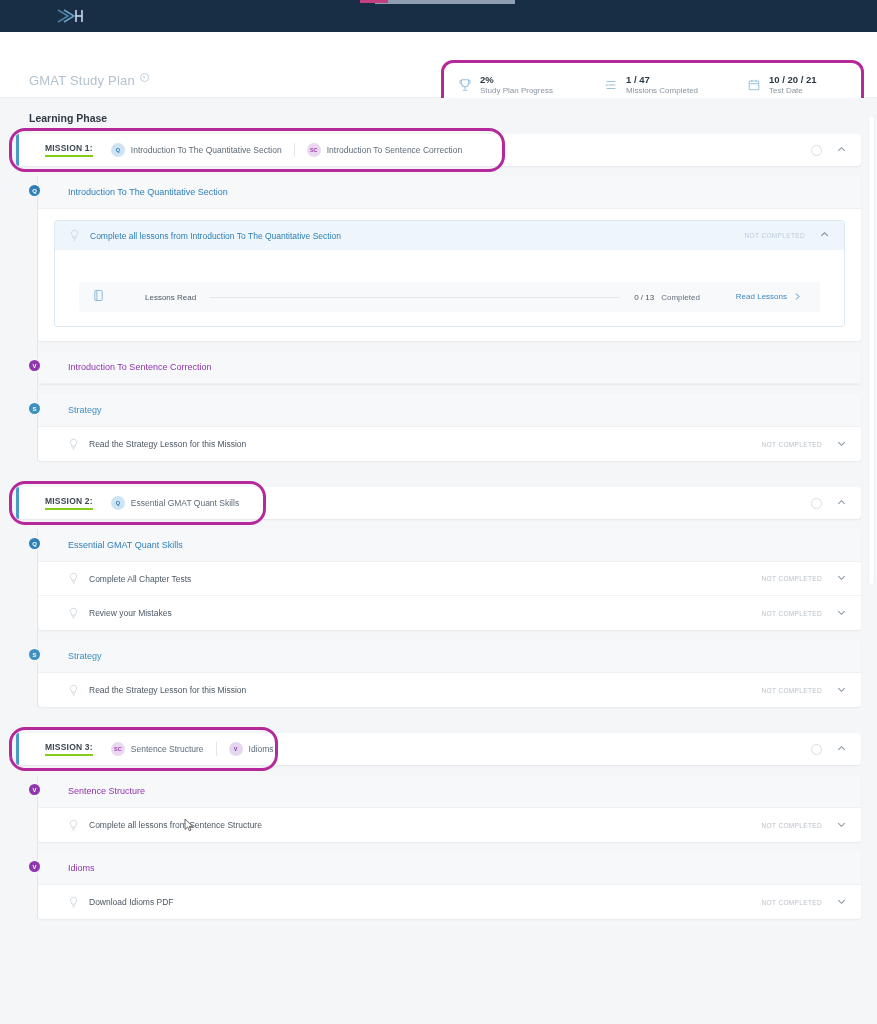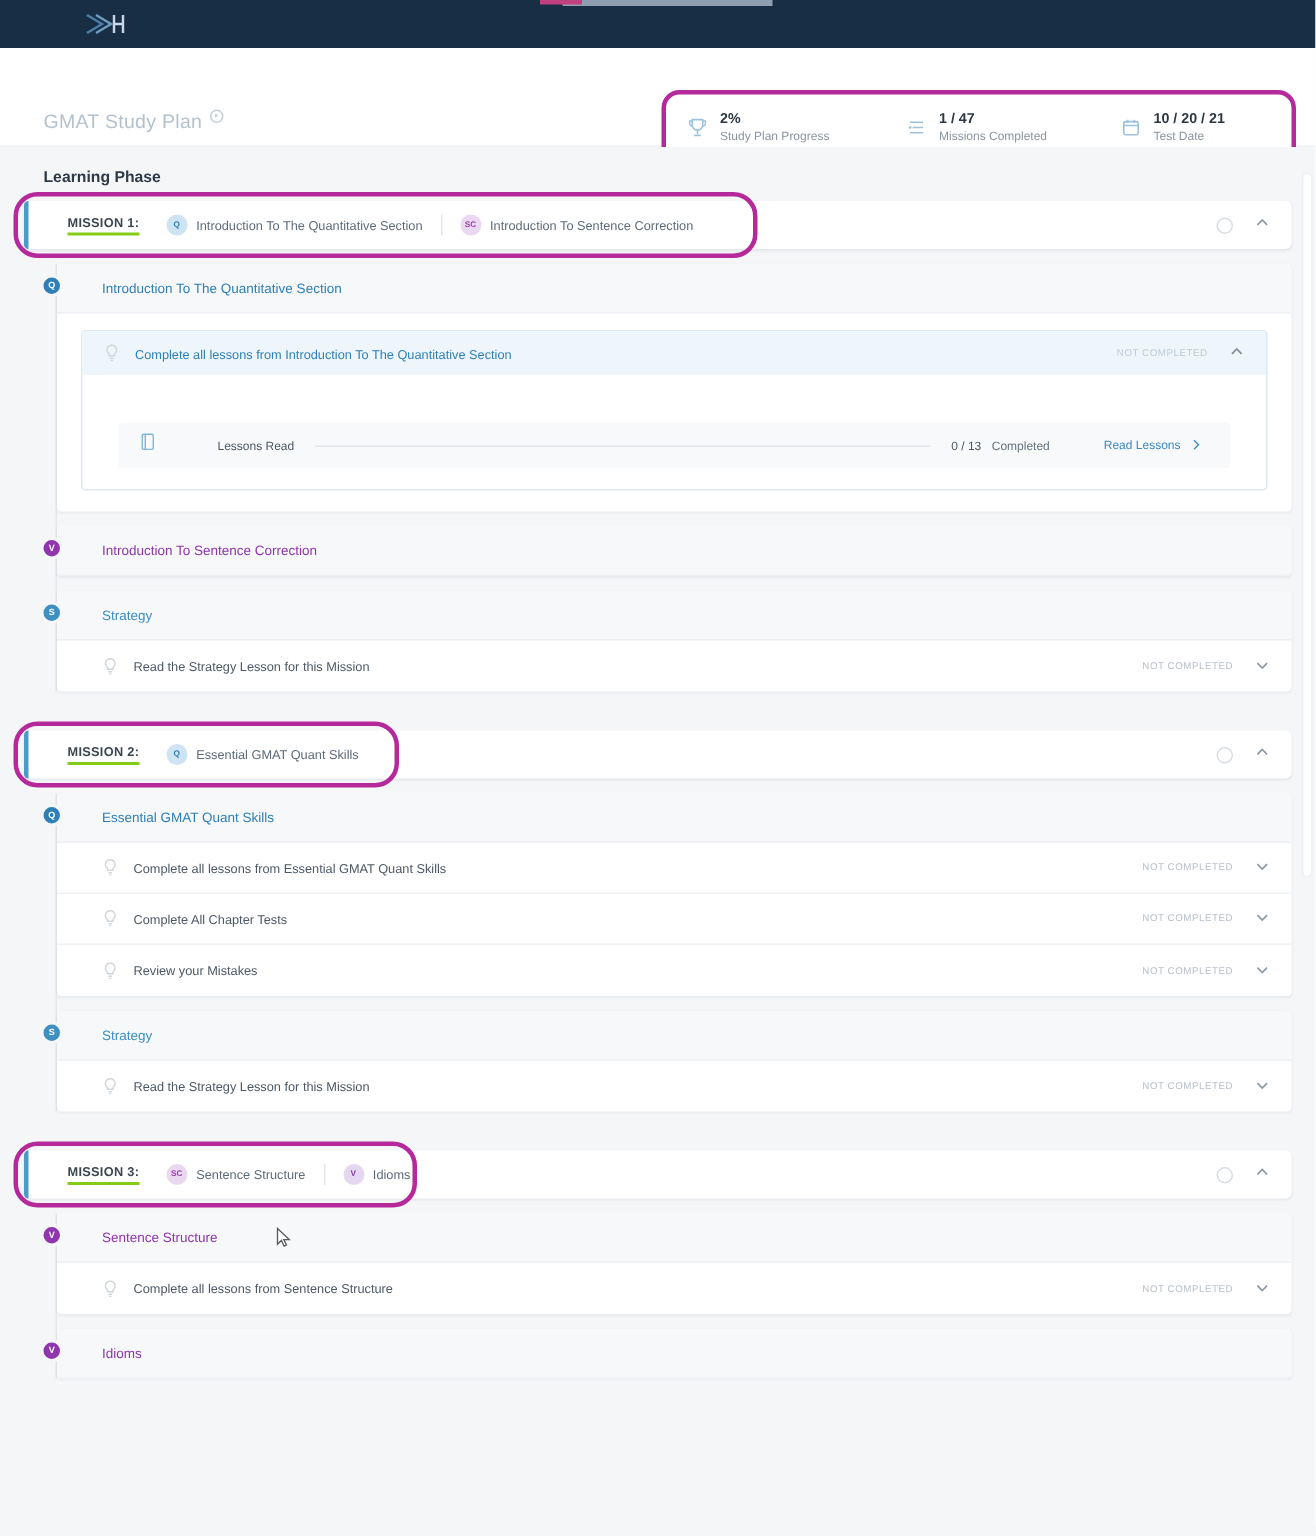--- a/index.html
+++ b/index.html
@@ -430,31 +430,20 @@
           <div class="rail"></div>
           <div class="topic">
             <div class="topic-dot q">Q</div>
             <div class="topic-card">
               <div class="topic-title q">Essential GMAT Quant Skills</div>
               <div class="task-row">
                 <span class="bulb"><svg width="11" height="13" viewBox="0 0 12 14">
                     <path d="M6 1.2a3.4 3.4 0 0 0-2 6.2v1.4h4V7.4A3.4 3.4 0 0 0 6 1.2z" fill="none" stroke="#cfd6dd" stroke-width="1"></path>
                     <path d="M4.6 10.6h2.8M5.2 12.2h1.6" stroke="#cfd6dd" stroke-width="1"></path>
                   </svg></span>
-                <span>Complete all lessons from Essential GMAT Quant Skills</span>
-                <span class="task-status">NOT COMPLETED</span>
-                <span><svg class="chev" width="11" height="11" viewBox="0 0 12 12">
-                    <path d="M2.5 4.5 L6 8 L9.5 4.5" fill="none" stroke="#8b97a3" stroke-width="1.2"></path>
-                  </svg></span>
-              </div>
-              <div class="task-row">
-                <span class="bulb"><svg width="11" height="13" viewBox="0 0 12 14">
-                    <path d="M6 1.2a3.4 3.4 0 0 0-2 6.2v1.4h4V7.4A3.4 3.4 0 0 0 6 1.2z" fill="none" stroke="#cfd6dd" stroke-width="1"></path>
-                    <path d="M4.6 10.6h2.8M5.2 12.2h1.6" stroke="#cfd6dd" stroke-width="1"></path>
-                  </svg></span>
                 <span>Complete All Chapter Tests</span>
                 <span class="task-status">NOT COMPLETED</span>
                 <span><svg class="chev" width="11" height="11" viewBox="0 0 12 12">
                     <path d="M2.5 4.5 L6 8 L9.5 4.5" fill="none" stroke="#8b97a3" stroke-width="1.2"></path>
                   </svg></span>
               </div>
               <div class="task-row">
                 <span class="bulb"><svg width="11" height="13" viewBox="0 0 12 14">
                     <path d="M6 1.2a3.4 3.4 0 0 0-2 6.2v1.4h4V7.4A3.4 3.4 0 0 0 6 1.2z" fill="none" stroke="#cfd6dd" stroke-width="1"></path>
                     <path d="M4.6 10.6h2.8M5.2 12.2h1.6" stroke="#cfd6dd" stroke-width="1"></path>
@@ -526,20 +515,31 @@
                 <span><svg class="chev" width="11" height="11" viewBox="0 0 12 12">
                     <path d="M2.5 4.5 L6 8 L9.5 4.5" fill="none" stroke="#8b97a3" stroke-width="1.2"></path>
                   </svg></span>
               </div>
             </div>
           </div>
           <div class="topic">
             <div class="topic-dot v">V</div>
             <div class="topic-card">
               <div class="topic-title v">Idioms</div>
+              <div class="task-row">
+                <span class="bulb"><svg width="11" height="13" viewBox="0 0 12 14">
+                    <path d="M6 1.2a3.4 3.4 0 0 0-2 6.2v1.4h4V7.4A3.4 3.4 0 0 0 6 1.2z" fill="none" stroke="#cfd6dd" stroke-width="1"></path>
+                    <path d="M4.6 10.6h2.8M5.2 12.2h1.6" stroke="#cfd6dd" stroke-width="1"></path>
+                  </svg></span>
+                <span>Download Idioms PDF</span>
+                <span class="task-status">NOT COMPLETED</span>
+                <span><svg class="chev" width="11" height="11" viewBox="0 0 12 12">
+                    <path d="M2.5 4.5 L6 8 L9.5 4.5" fill="none" stroke="#8b97a3" stroke-width="1.2"></path>
+                  </svg></span>
+              </div>
             </div>
           </div>
         </div>
       </div>
     </div>
 
   <div class="cursor">
     <svg width="11" height="14" viewBox="0 0 11 14">
       <path d="M1 1 L1 11.5 L3.6 9 L5.4 12.8 L7 12 L5.2 8.4 L8.8 8.4 Z" fill="#ffffff" stroke="#5a5a5a" stroke-width="0.9"></path>
     </svg>

